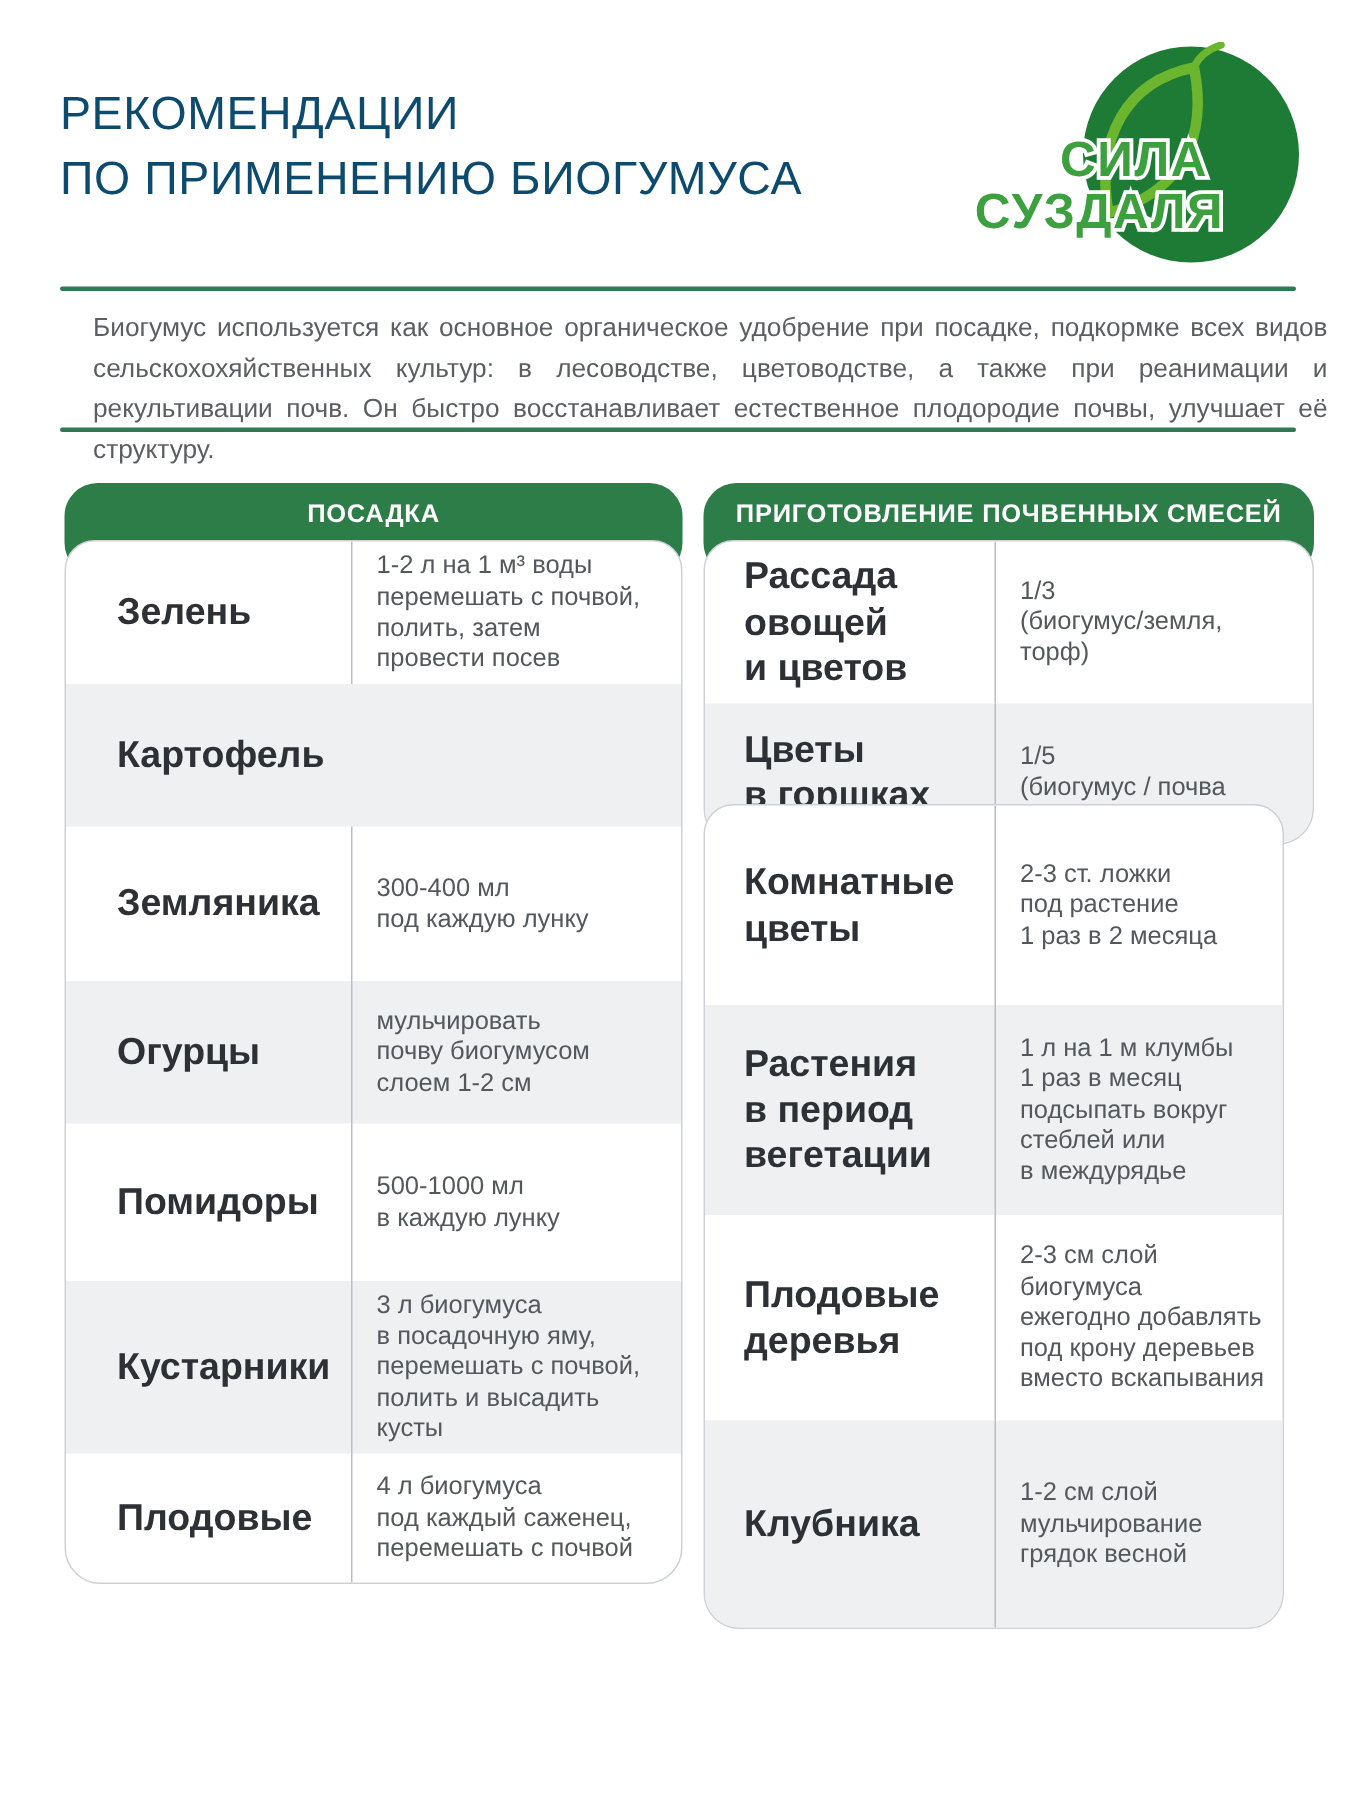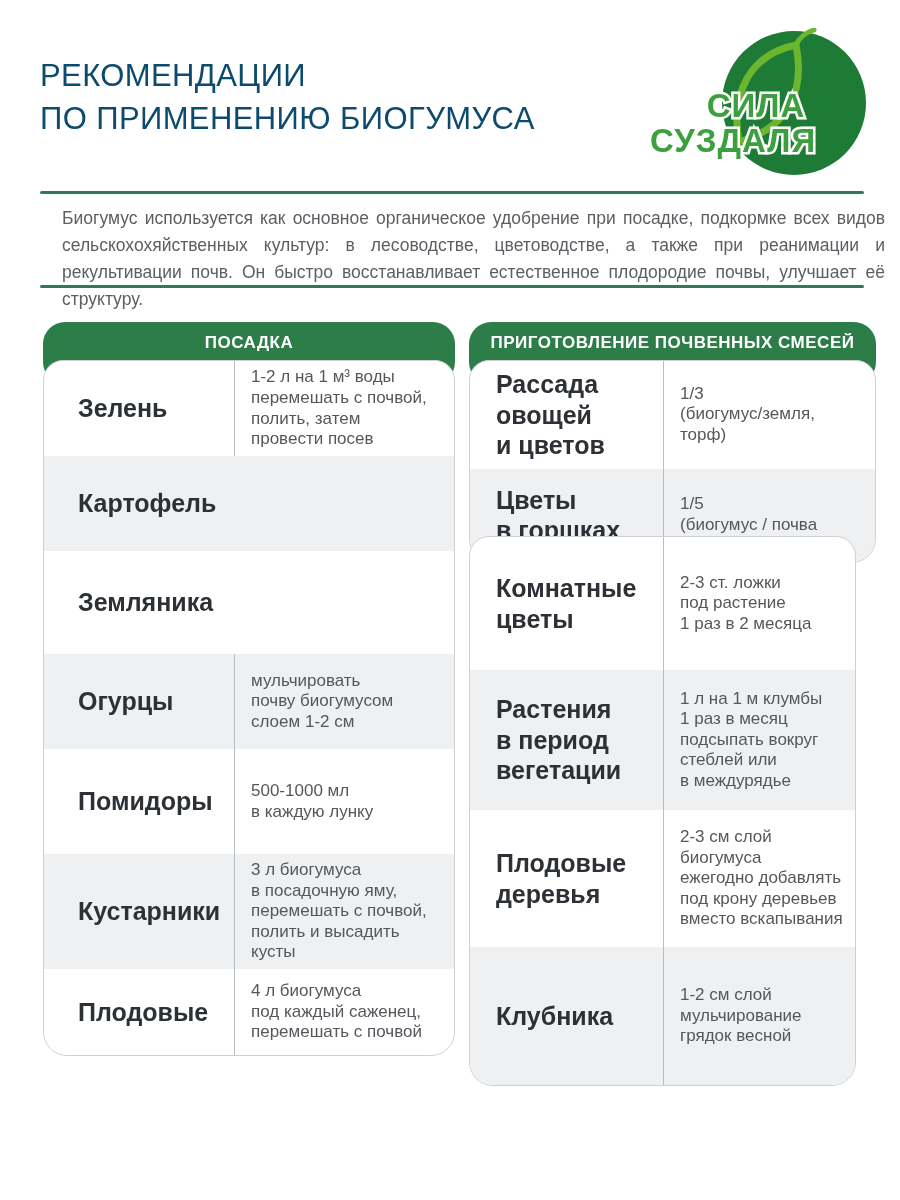--- a/index.html
+++ b/index.html
@@ -102,20 +102,22 @@
         <div class="cv">1-2 л на 1 м³ воды
 перемешать с почвой,
 полить, затем
 провести посев</div>
       </div>
       <div class="trow" style="min-height:95px">
         <div class="cl">Картофель</div>
       </div>
       <div class="trow" style="min-height:103px">
         <div class="cl">Земляника</div>
+        <div class="cv">300-400 мл
+под каждую лунку</div>
       </div>
       <div class="trow" style="min-height:95px">
         <div class="cl">Огурцы</div>
         <div class="cv">мульчировать
 почву биогумусом
 слоем 1-2 см</div>
       </div>
       <div class="trow" style="min-height:105px">
         <div class="cl">Помидоры</div>
         <div class="cv">500-1000 мл

